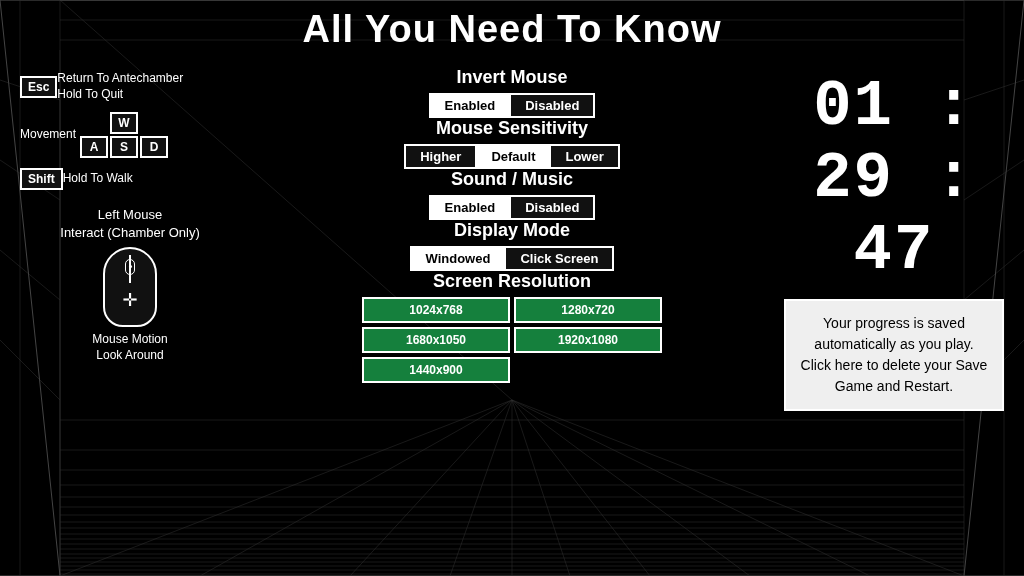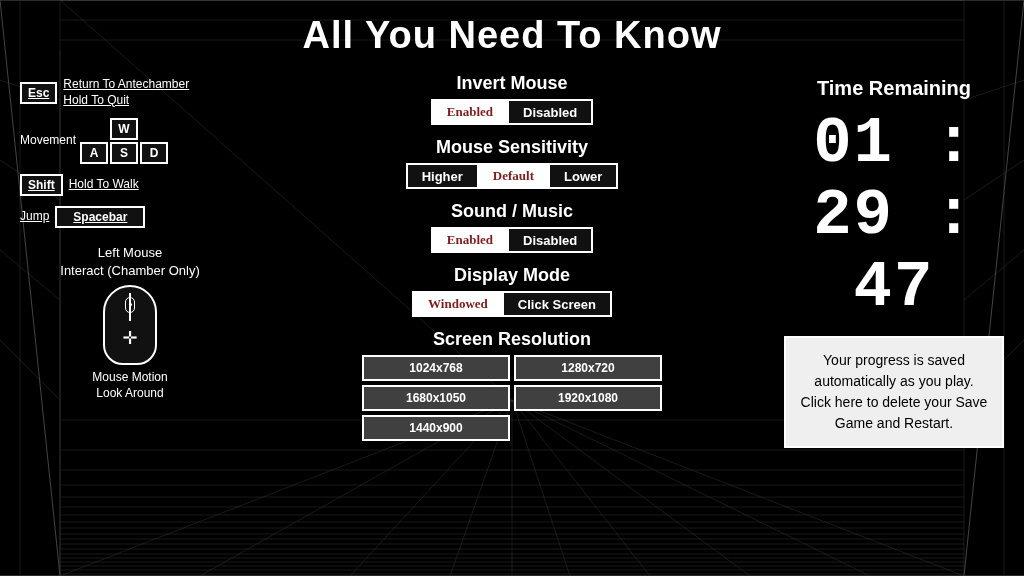--- a/index.html
+++ b/index.html
@@ -15,21 +15,21 @@
     }
 
     .content {
       position: relative;
       z-index: 1;
       width: 100%;
       height: 100%;
       display: flex;
       flex-direction: column;
       align-items: center;
-      padding: 14px 20px 10px;
+      padding: 8px 20px 10px;
     }
 
     .page-title {
       font-size: 38px;
       font-weight: bold;
       text-align: center;
       margin-bottom: 16px;
       letter-spacing: 1px;
     }
 
@@ -46,22 +46,20 @@
       display: flex;
       flex-direction: column;
       gap: 10px;
       font-size: 13px;
       padding-top: 4px;
     }
 
     .key-row {
       display: flex;
       align-items: center;
-      gap: 6px;
-      text-decoration: underline;
     }
 
     .key {
       border: 2px solid #fff;
       padding: 2px 6px;
       font-size: 12px;
       font-weight: bold;
       min-width: 28px;
       text-align: center;
       display: inline-block;
@@ -151,21 +149,21 @@
       font-size: 18px;
       color: #fff;
     }
 
     
     .mid-col {
       flex: 1;
       display: flex;
       flex-direction: column;
       align-items: center;
-      gap: 12px;
+      gap: 0;
       padding: 0 20px;
     }
 
     .settings-section {
       display: flex;
       flex-direction: column;
       align-items: center;
       gap: 5px;
       width: 100%;
     }
@@ -187,43 +185,42 @@
       font-size: 13px;
       font-weight: bold;
       background: #111;
       color: #fff;
       cursor: pointer;
       white-space: nowrap;
     }
 
     .option-btn.active {
       background: #fff;
-      color: #7f1d1d;
-      font-family: Liberation Serif, serif;
+      color: #000000;
     }
 
     .option-btn:not(:last-child) {
       border-right: none;
     }
 
     
     .res-grid {
       display: grid;
       grid-template-columns: 1fr 1fr;
       gap: 4px;
       width: 100%;
       max-width: 300px;
     }
 
     .res-btn {
       border: 2px solid #fff;
       padding: 4px 8px;
       font-size: 12px;
       font-weight: bold;
-      background: #404040;
+      background: #15803d;
       color: #fff;
       cursor: pointer;
       text-align: center;
     }
 
     
     .right-col {
       width: 220px;
       display: flex;
       flex-direction: column;
@@ -363,24 +360,20 @@
             </div>
           </div>
         </div>
       </div>
 
       <div class="key-row">
         <span class="key">Shift</span>
         <span class="key-label">Hold To Walk</span>
       </div>
 
-      <div class="key-row">
-        <span class="key-label">Jump</span>
-        <span class="key" style="padding: 2px 16px;">Spacebar</span>
-      </div>
 
       <div class="mouse-section">
         <div style="text-align:center;font-size:13px;line-height:1.4;">Left Mouse<br>Interact (Chamber Only)</div>
 
         <div class="mouse-icon">
           <div class="mouse-button-divider"></div>
           <div class="mouse-scroll-icon">
             <div class="mouse-scroll-dot"></div>
           </div>
           <div class="mouse-move-icon">✛</div>
@@ -432,19 +425,18 @@
           <button class="res-btn">1280x720</button>
           <button class="res-btn">1680x1050</button>
           <button class="res-btn">1920x1080</button>
           <button class="res-btn">1440x900</button>
         </div>
       </div>
 
     </div>
 
     <div class="right-col">
-      <div class="time-label">Time Remaining</div>
       <div class="timer-display">01 : 29 : 47</div>
       <button class="save-notice">Your progress is saved automatically as you play. Click here to delete your Save Game and Restart.</button>
     </div>
 
   </div>
 </div>
 
 </body></html>

